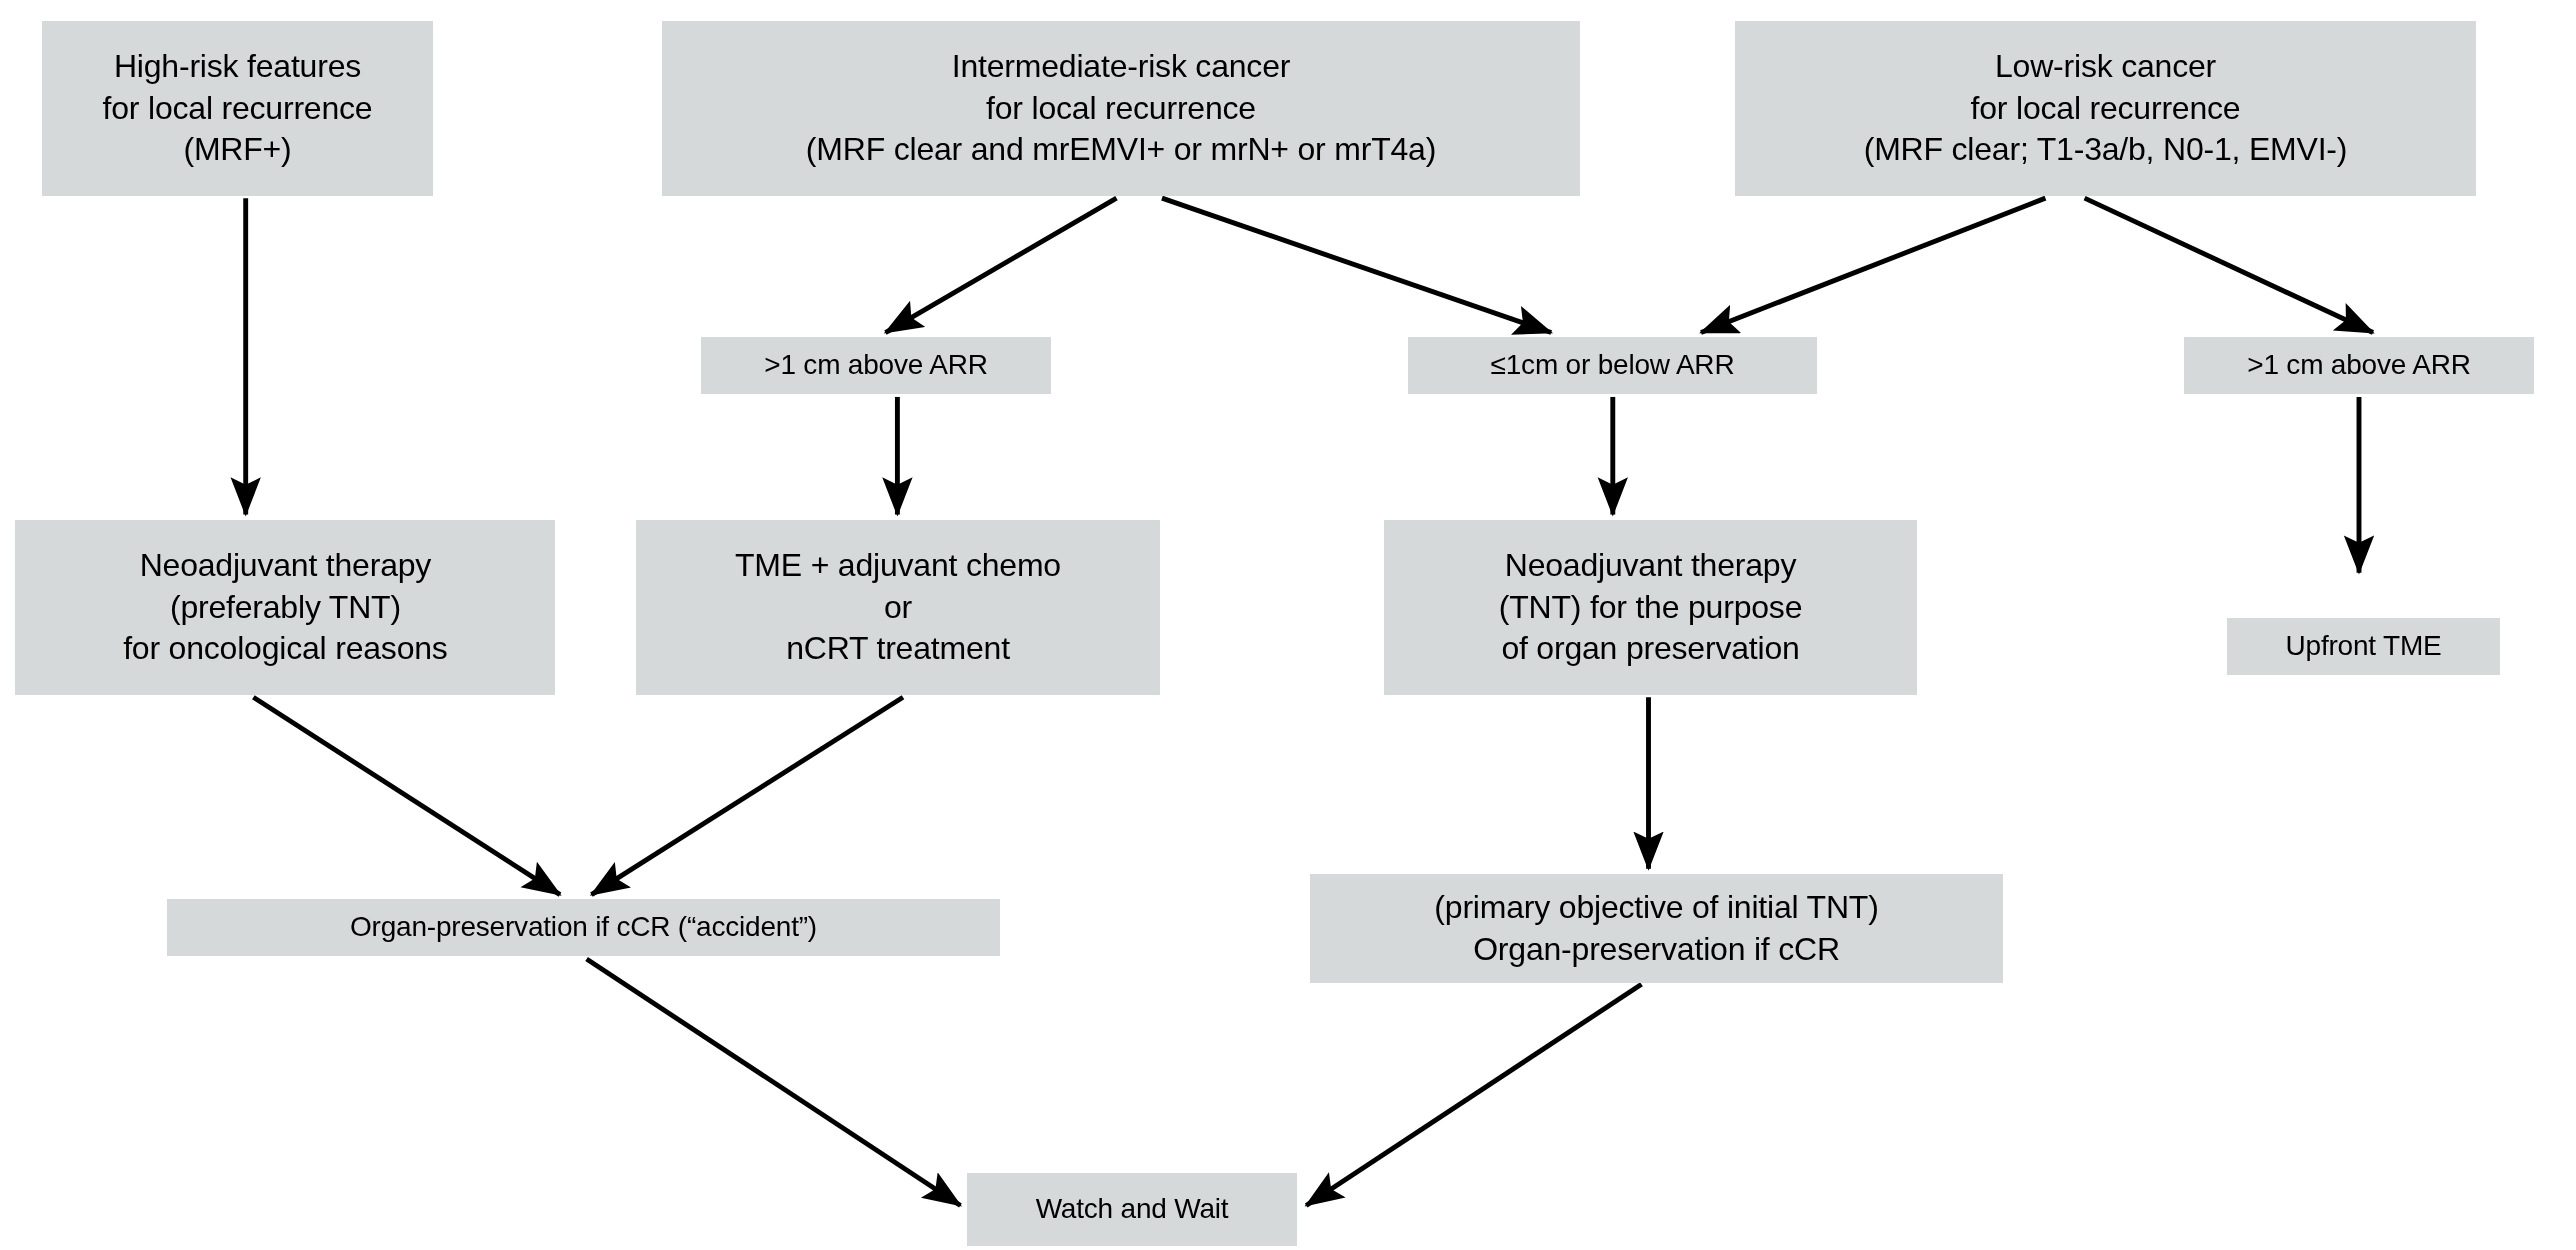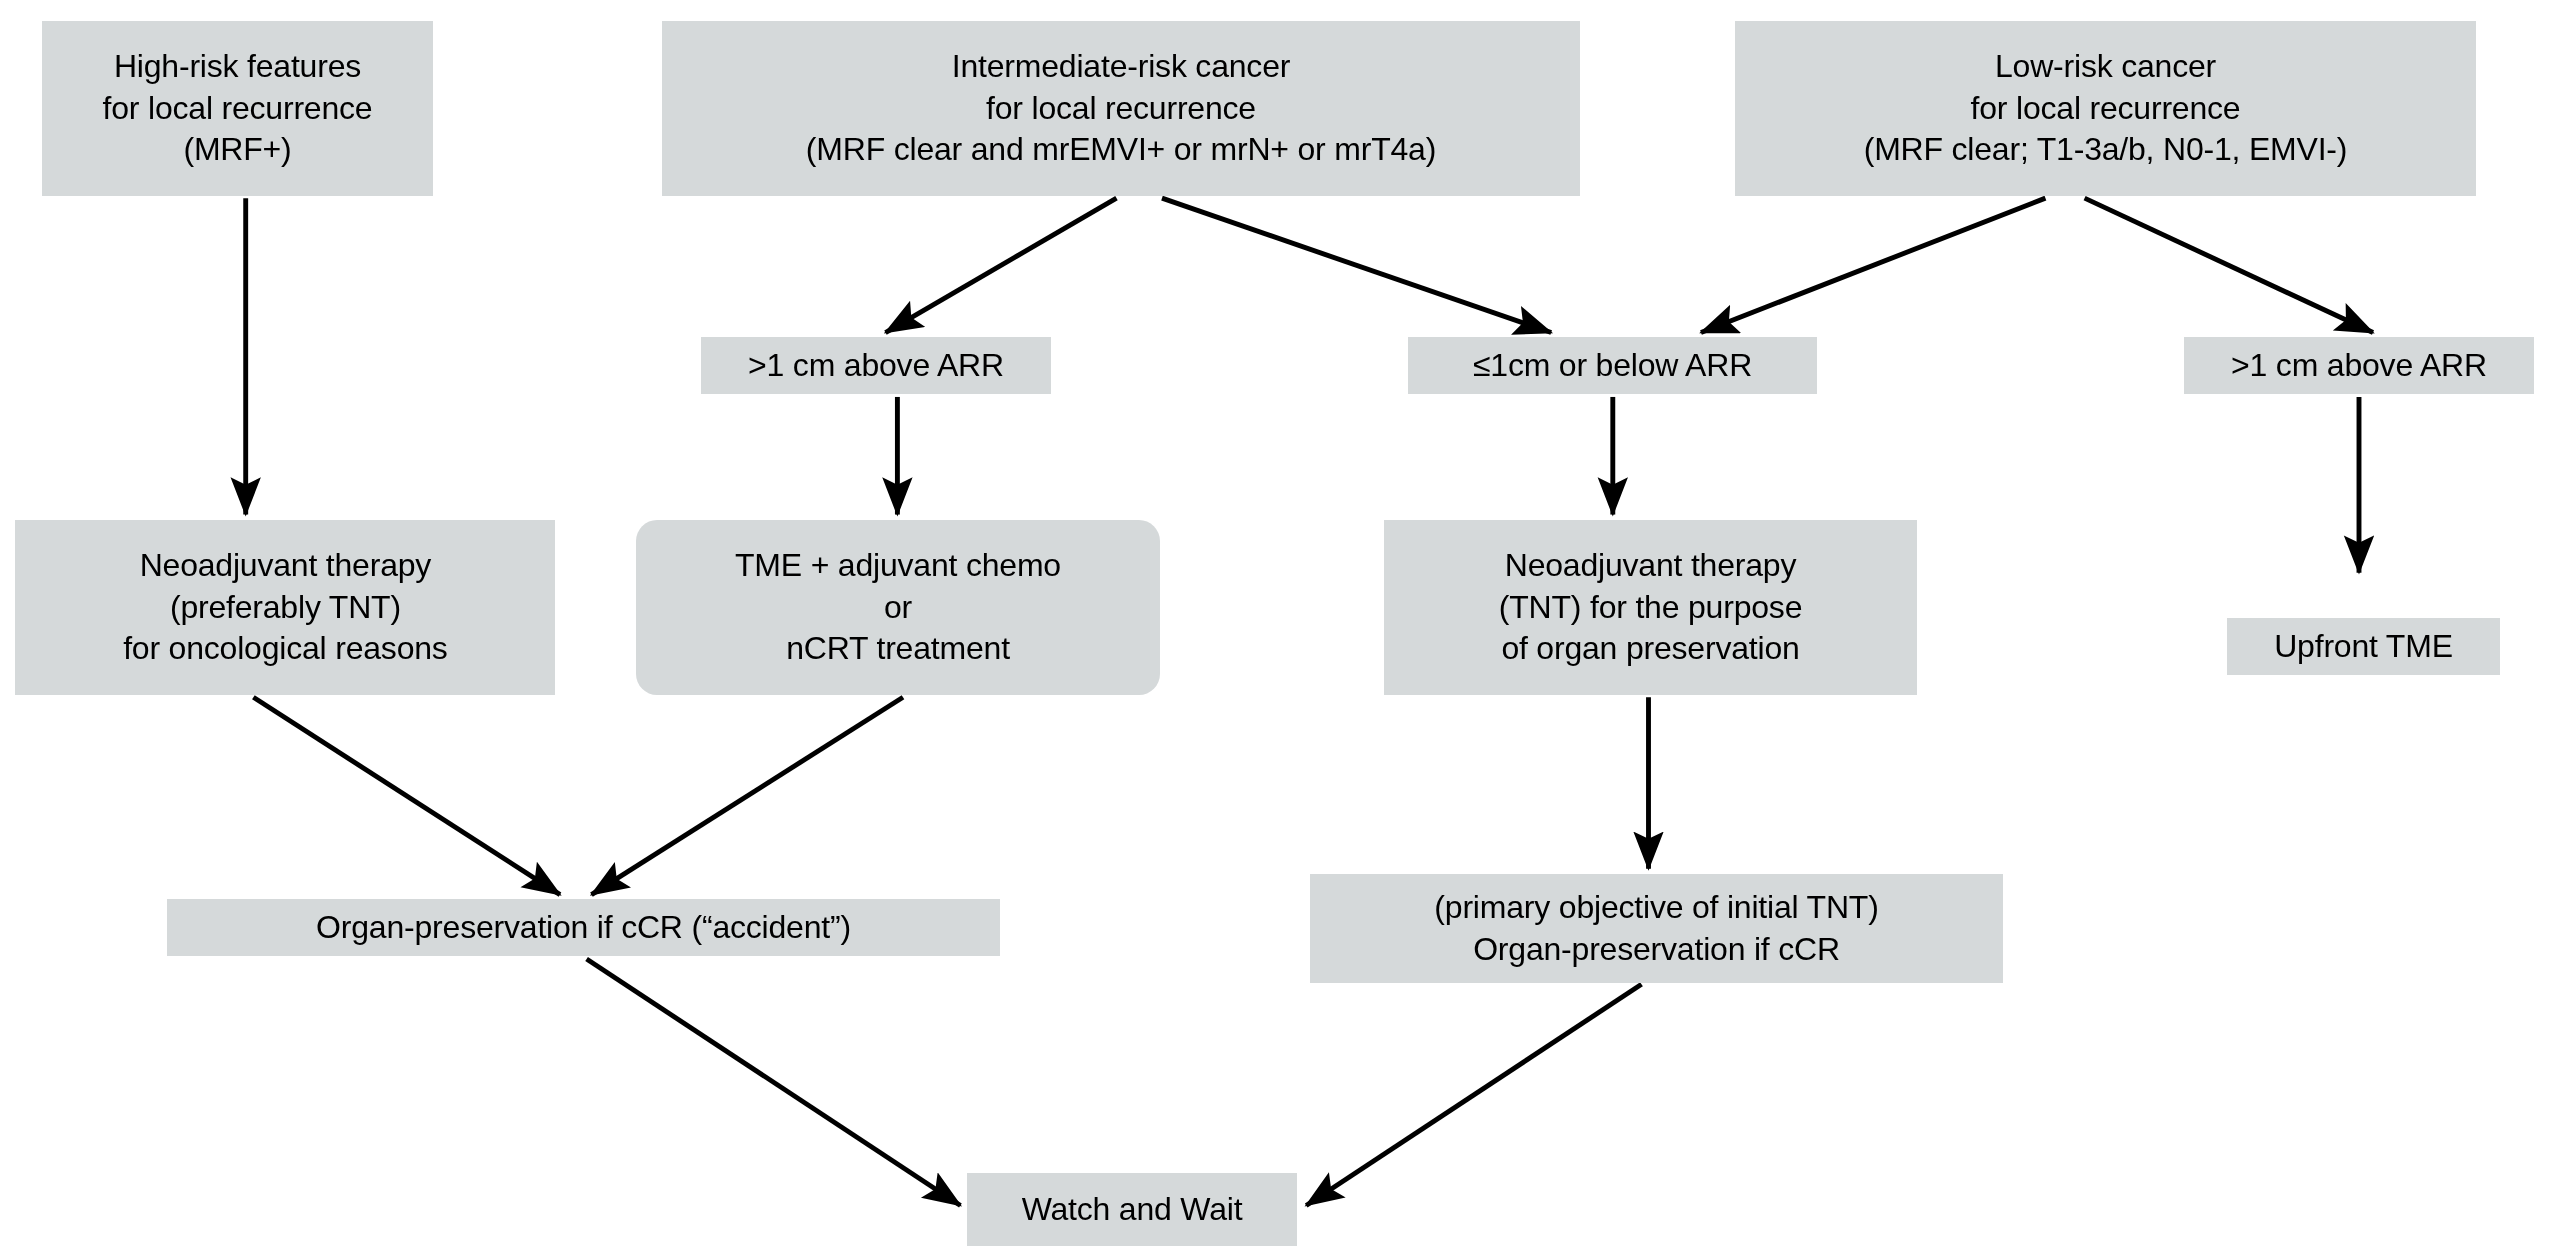--- a/index.html
+++ b/index.html
@@ -41,21 +41,21 @@
     line-height: 1.30;
     letter-spacing: -0.2px;
     padding: 0 3px;
     z-index: 3;
   }
   .node .ln {
     display: block;
     white-space: nowrap;
   }
   .node.single-line {
-    font-size: 32px;
+    font-size: 28px;
   }
 </style>
 </head>
 <body>
 
 <div id="chart-root">
 
   <svg id="edges-layer" viewBox="0 0 3680 1787" width="2576" height="1251" xmlns="http://www.w3.org/2000/svg">
     <defs>
       <marker id="arrowhead" markerWidth="9" markerHeight="9" refX="7.6" refY="3.1" orient="auto" markerUnits="strokeWidth">
@@ -102,21 +102,21 @@
         <span class="ln">≤1cm or below ARR</span>
       </div>
       <div class="node single-line" style="left: 2184px; top: 337px; width: 350px; height: 57px; background: rgb(213, 217, 218);">
         <span class="ln">&gt;1 cm above ARR</span>
       </div>
       <div class="node" style="left: 15.4px; top: 520px; width: 540px; height: 175px; background: rgb(213, 217, 218);">
         <span class="ln">Neoadjuvant therapy</span>
         <span class="ln">(preferably TNT)</span>
         <span class="ln">for oncological reasons</span>
       </div>
-      <div class="node" style="left: 636px; top: 520px; width: 524px; height: 175px; background: rgb(213, 217, 218); border-radius: 21px;">
+      <div class="node" style="left: 636px; top: 520px; width: 524px; height: 175px; background: rgb(213, 217, 218);">
         <span class="ln">TME + adjuvant chemo</span>
         <span class="ln">or</span>
         <span class="ln">nCRT treatment</span>
       </div>
       <div class="node" style="left: 1384px; top: 520px; width: 533px; height: 175px; background: rgb(213, 217, 218);">
         <span class="ln">Neoadjuvant therapy</span>
         <span class="ln">(TNT) for the purpose</span>
         <span class="ln">of organ preservation</span>
       </div>
       <div class="node single-line" style="left: 2227px; top: 578px; width: 273px; height: 57px; background: rgb(213, 217, 218); margin-top: 40px;">

